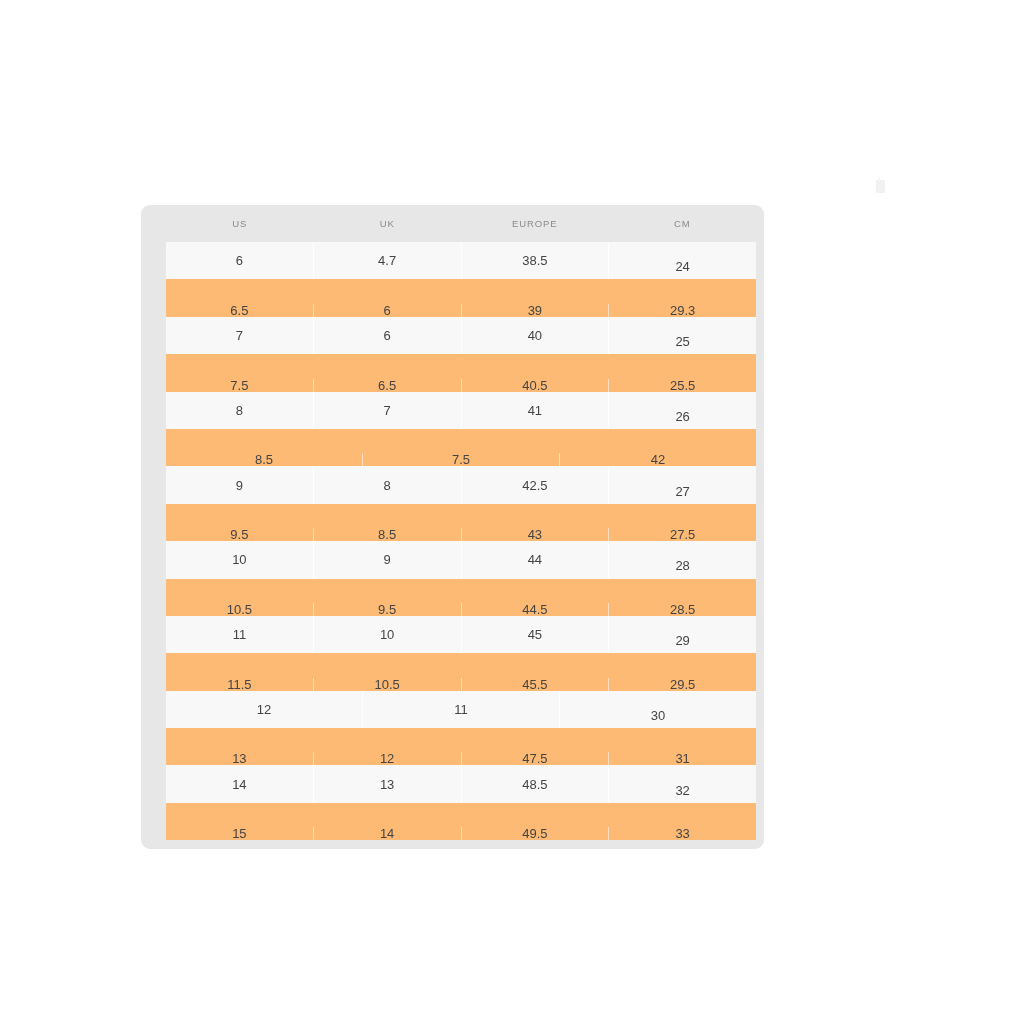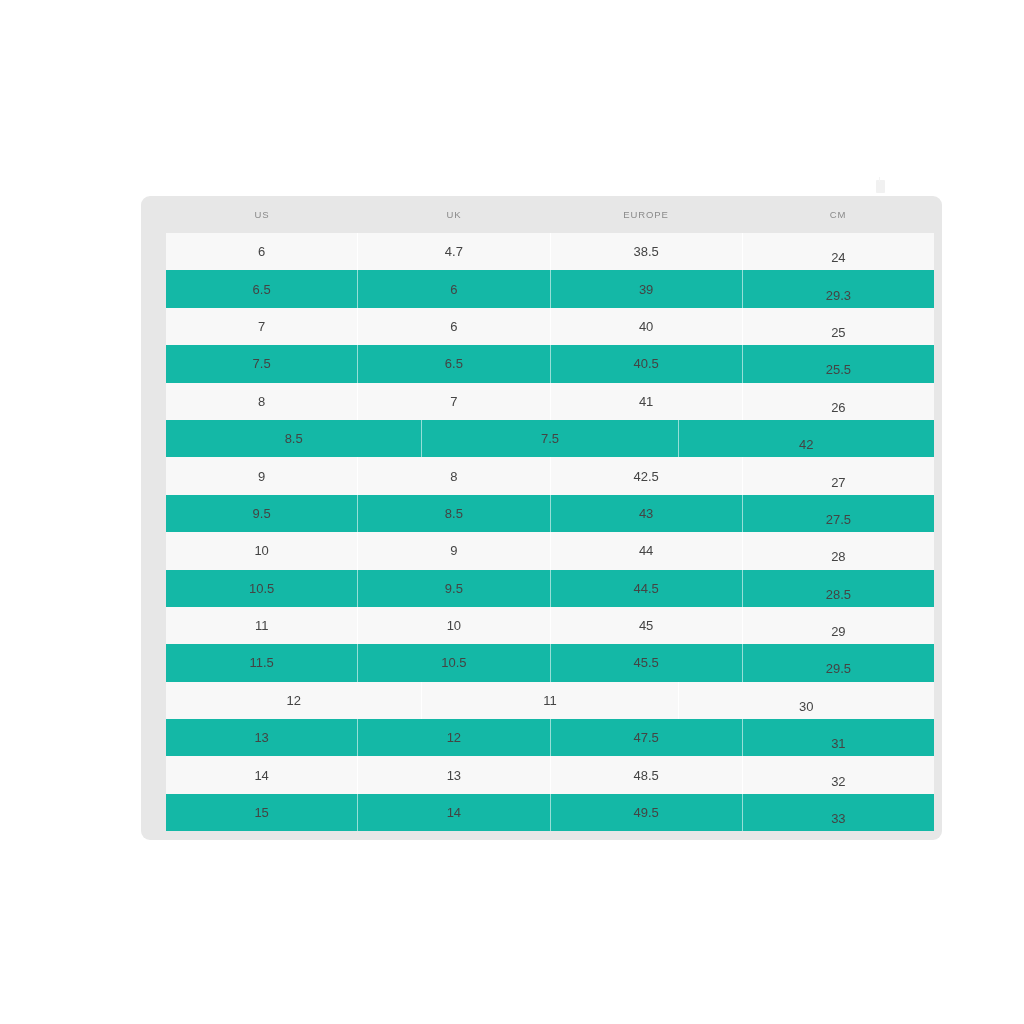--- a/index.html
+++ b/index.html
@@ -42,22 +42,22 @@
     top: -3px;
     width: 1px;
     height: 5px;
     background: #f4f4f4;
   }
 
   
   .size-card {
     position: absolute;
     left: 141px;
-    top: 196px;
-    width: 801px;
+    top: 205px;
+    width: 623px;
     background: #e7e7e7;
     border-radius: 9px;
     padding: 0 8px 9px 25px;
     box-sizing: border-box;
     overflow: hidden;
   }
 
   
   .size-head {
     display: flex;
@@ -80,21 +80,22 @@
     display: block;
     background: #ffffff;
   }
   .size-row {
     display: flex;
     height: 37.4px;
     align-items: stretch;
     background: #f8f8f8;
   }
   .size-row.alt {
-    background: #14b8a6;
+    background: #fdba74;
+    align-items: flex-end;
   }
   .size-row .cell {
     flex: 1 1 0;
     display: flex;
     align-items: center;
     justify-content: center;
     font-size: 13px;
     color: #444444;
     line-height: 1;
     box-sizing: border-box;

